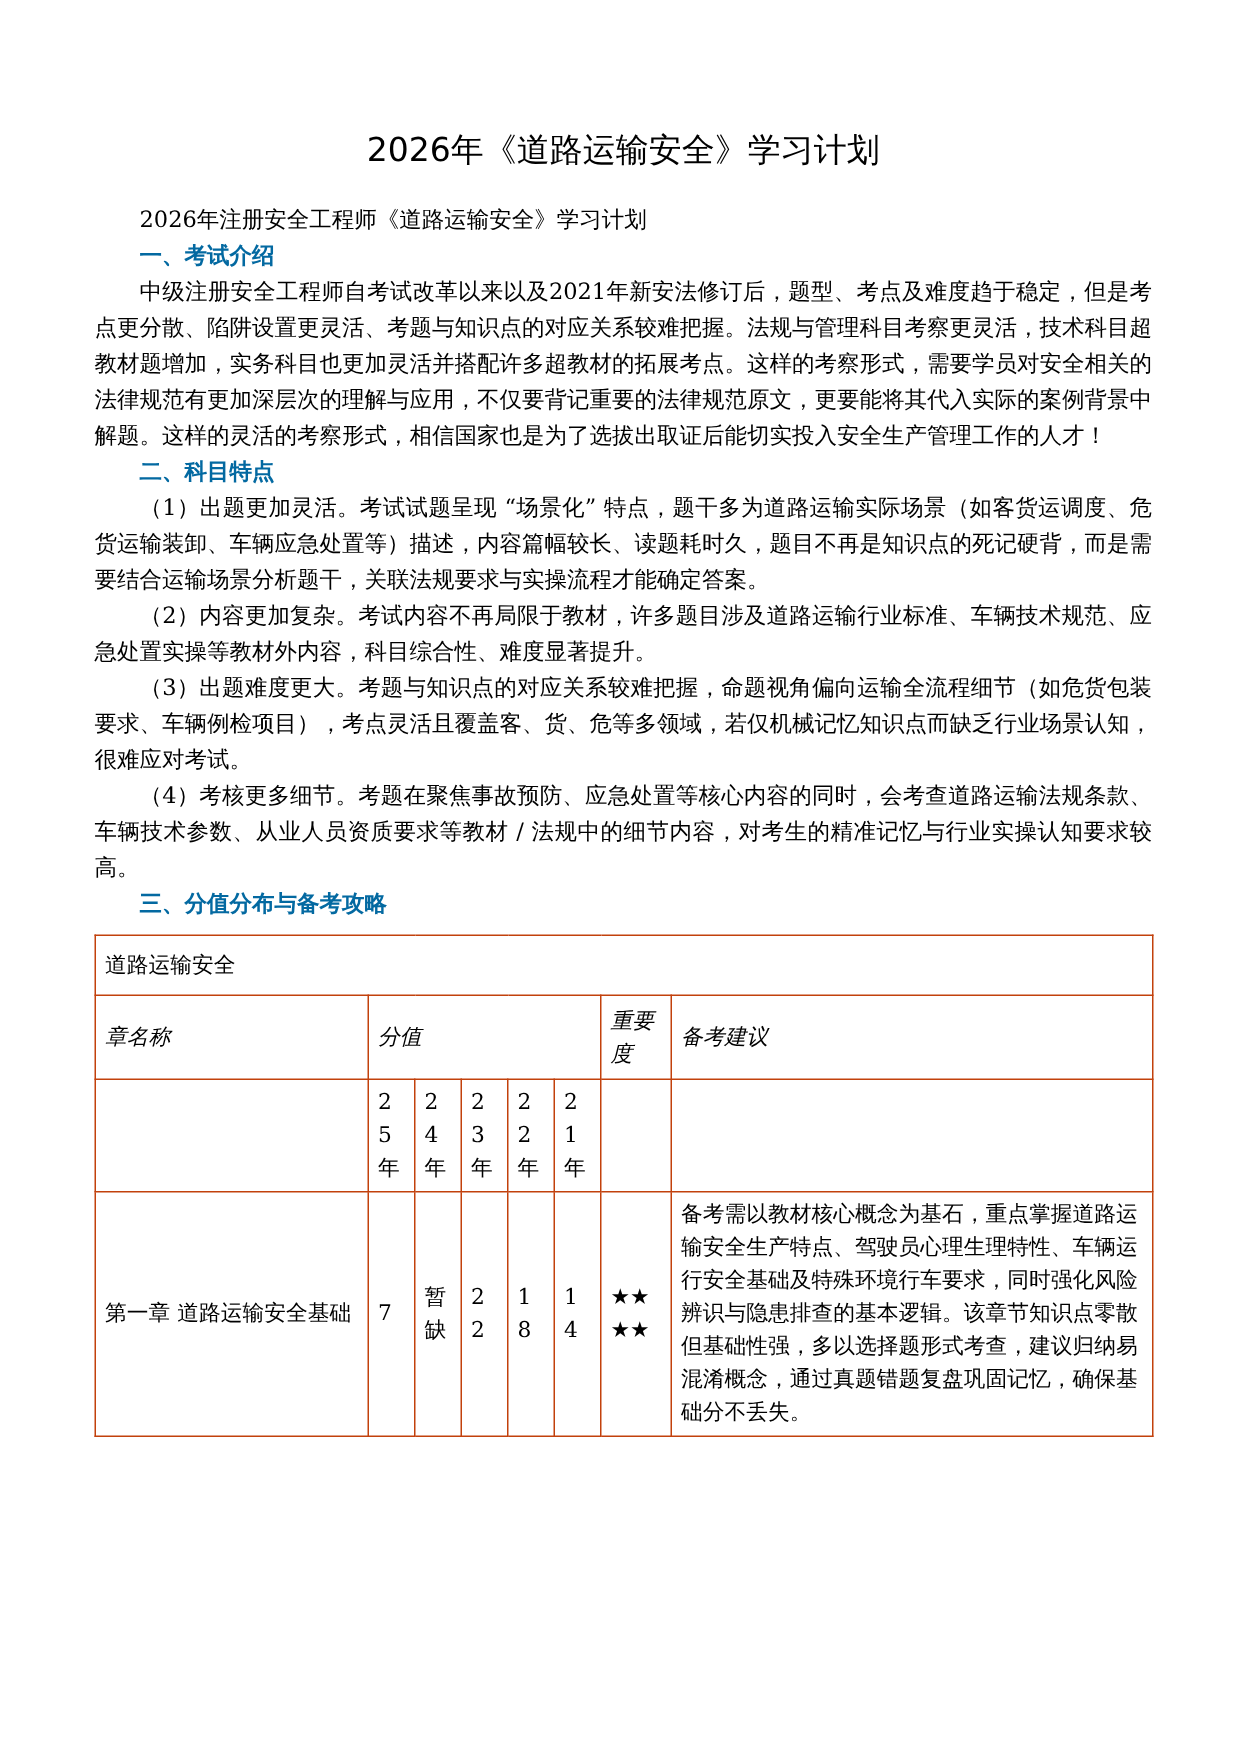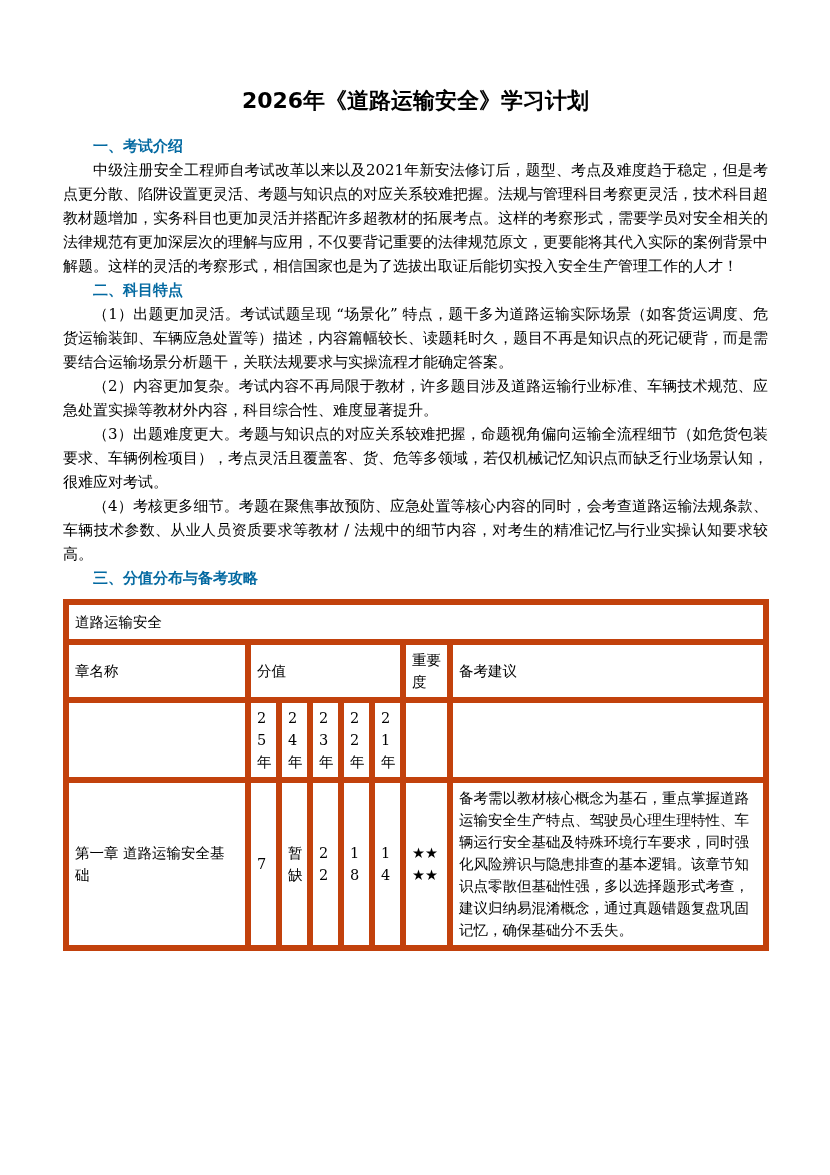--- a/index.html
+++ b/index.html
@@ -16,21 +16,21 @@
   }
   .page {
     box-sizing: border-box;
     width: 830px;
     height: 1175px;
     padding: 86px 62px 0 63px;
     background: #ffffff;
   }
   .doc-title {
     font-family: "DejaVu Sans", "Liberation Sans", sans-serif;
-    font-weight: 700;
+    font-weight: 400;
     font-size: 22px;
     line-height: 30px;
     text-align: center;
     margin: 0 0 18px 0;
     color: #000000;
   }
   .para {
     margin: 0;
     font-size: 15px;
     line-height: 24px;
@@ -48,43 +48,44 @@
     font-weight: 700;
     color: #0369a1;
   }
   table.score-table {
     border-collapse: collapse;
     table-layout: fixed;
     width: 706px;
     margin-top: 9px;
   }
   table.score-table td {
-    border: 6px solid #c2410c;
+    border: 1px solid #c2410c;
     font-size: 14.5px;
     line-height: 22px;
     padding: 4px 6px;
     vertical-align: middle;
     text-align: left;
     word-break: break-all;
     color: #000000;
   }
   tr.subject-row { height: 40px; }
-  tr.header-row  { height: 56px; }
+  tr.header-row  { height: 56px; font-style: italic; }
   tr.years-row   { height: 58px; }
   col.c-chapter  { width: 182px; }
   col.c-year     { width: 31px; }
   col.c-imp      { width: 47px; }
 </style>
 </head>
 <body>
 
 <div class="page">
 
   <h1 class="doc-title">2026年《道路运输安全》学习计划</h1>
 
+  <p class="para indent">2026年注册安全工程师《道路运输安全》学习计划</p>
 
   <p class="sec-heading">一、考试介绍</p>
   <p class="para indent">中级注册安全工程师自考试改革以来以及2021年新安法修订后，题型、考点及难度趋于稳定，但是考点更分散、陷阱设置更灵活、考题与知识点的对应关系较难把握。法规与管理科目考察更灵活，技术科目超教材题增加，实务科目也更加灵活并搭配许多超教材的拓展考点。这样的考察形式，需要学员对安全相关的法律规范有更加深层次的理解与应用，不仅要背记重要的法律规范原文，更要能将其代入实际的案例背景中解题。这样的灵活的考察形式，相信国家也是为了选拔出取证后能切实投入安全生产管理工作的人才！</p>
 
   <p class="sec-heading">二、科目特点</p>
   <p class="para indent">（1）出题更加灵活。考试试题呈现 “场景化” 特点，题干多为道路运输实际场景（如客货运调度、危货运输装卸、车辆应急处置等）描述，内容篇幅较长、读题耗时久，题目不再是知识点的死记硬背，而是需要结合运输场景分析题干，关联法规要求与实操流程才能确定答案。</p>
   <p class="para indent">（2）内容更加复杂。考试内容不再局限于教材，许多题目涉及道路运输行业标准、车辆技术规范、应急处置实操等教材外内容，科目综合性、难度显著提升。</p>
   <p class="para indent">（3）出题难度更大。考题与知识点的对应关系较难把握，命题视角偏向运输全流程细节（如危货包装要求、车辆例检项目），考点灵活且覆盖客、货、危等多领域，若仅机械记忆知识点而缺乏行业场景认知，很难应对考试。</p>
   <p class="para indent">（4）考核更多细节。考题在聚焦事故预防、应急处置等核心内容的同时，会考查道路运输法规条款、车辆技术参数、从业人员资质要求等教材 / 法规中的细节内容，对考生的精准记忆与行业实操认知要求较高。</p>
 

